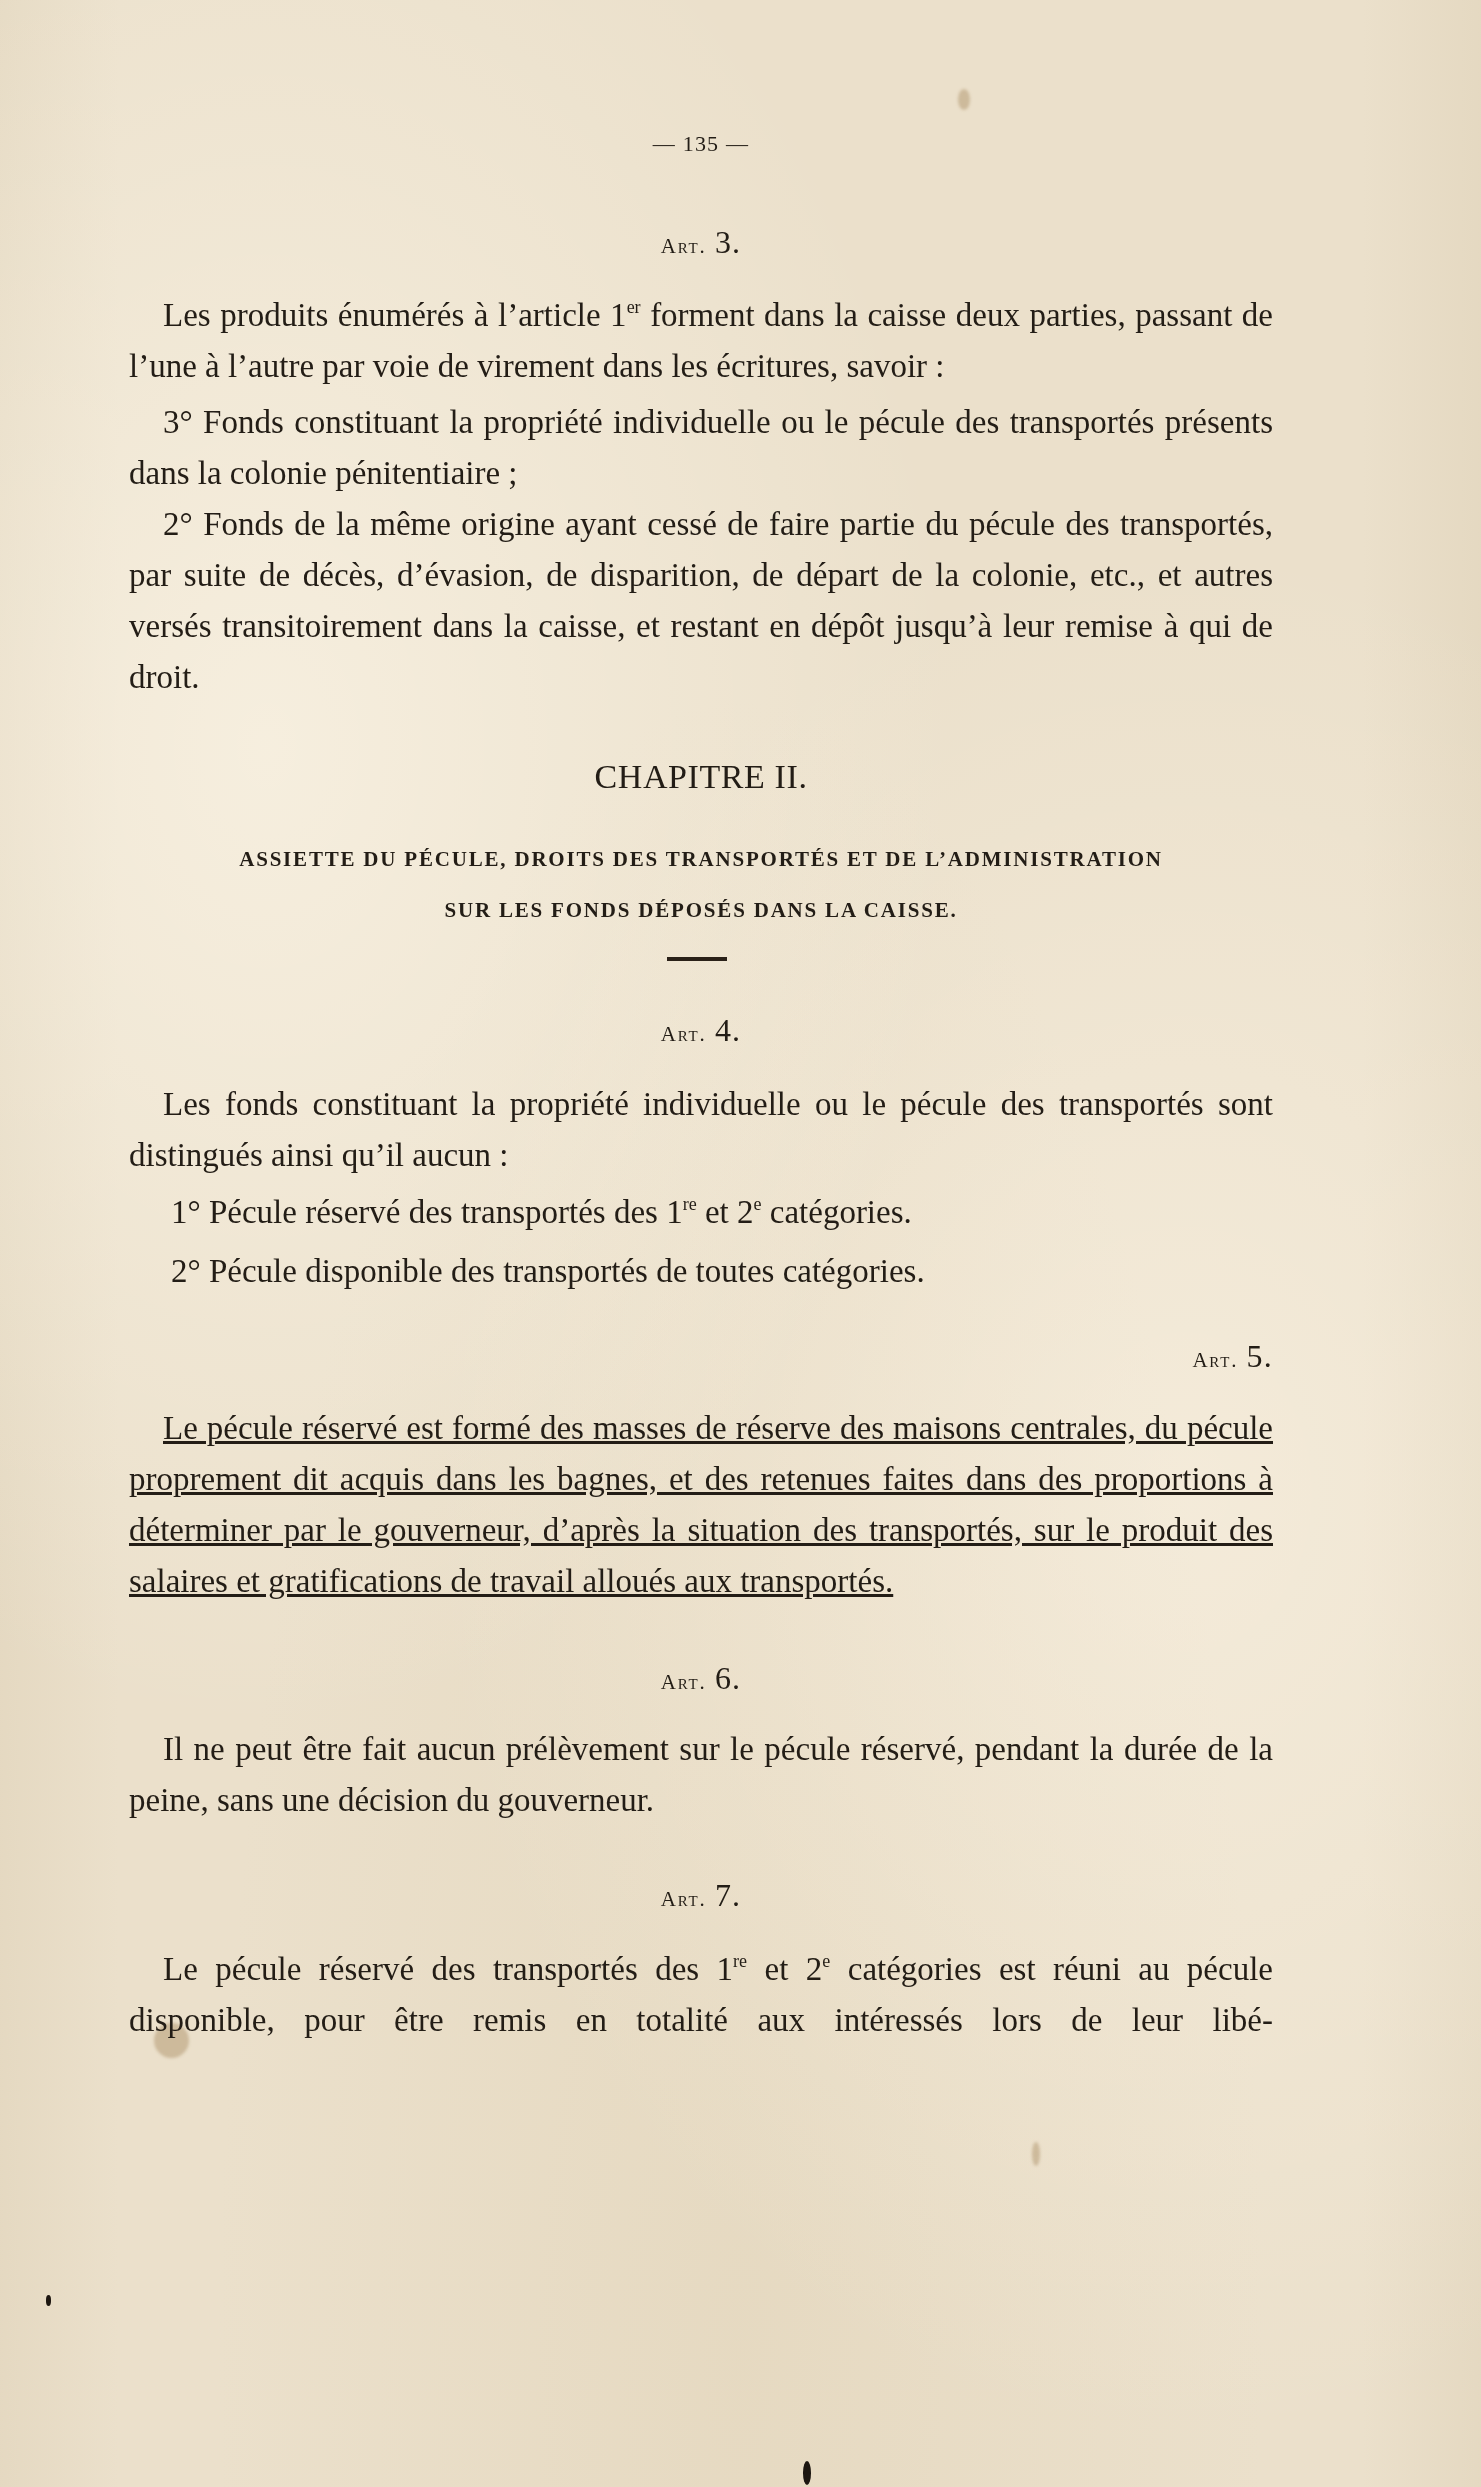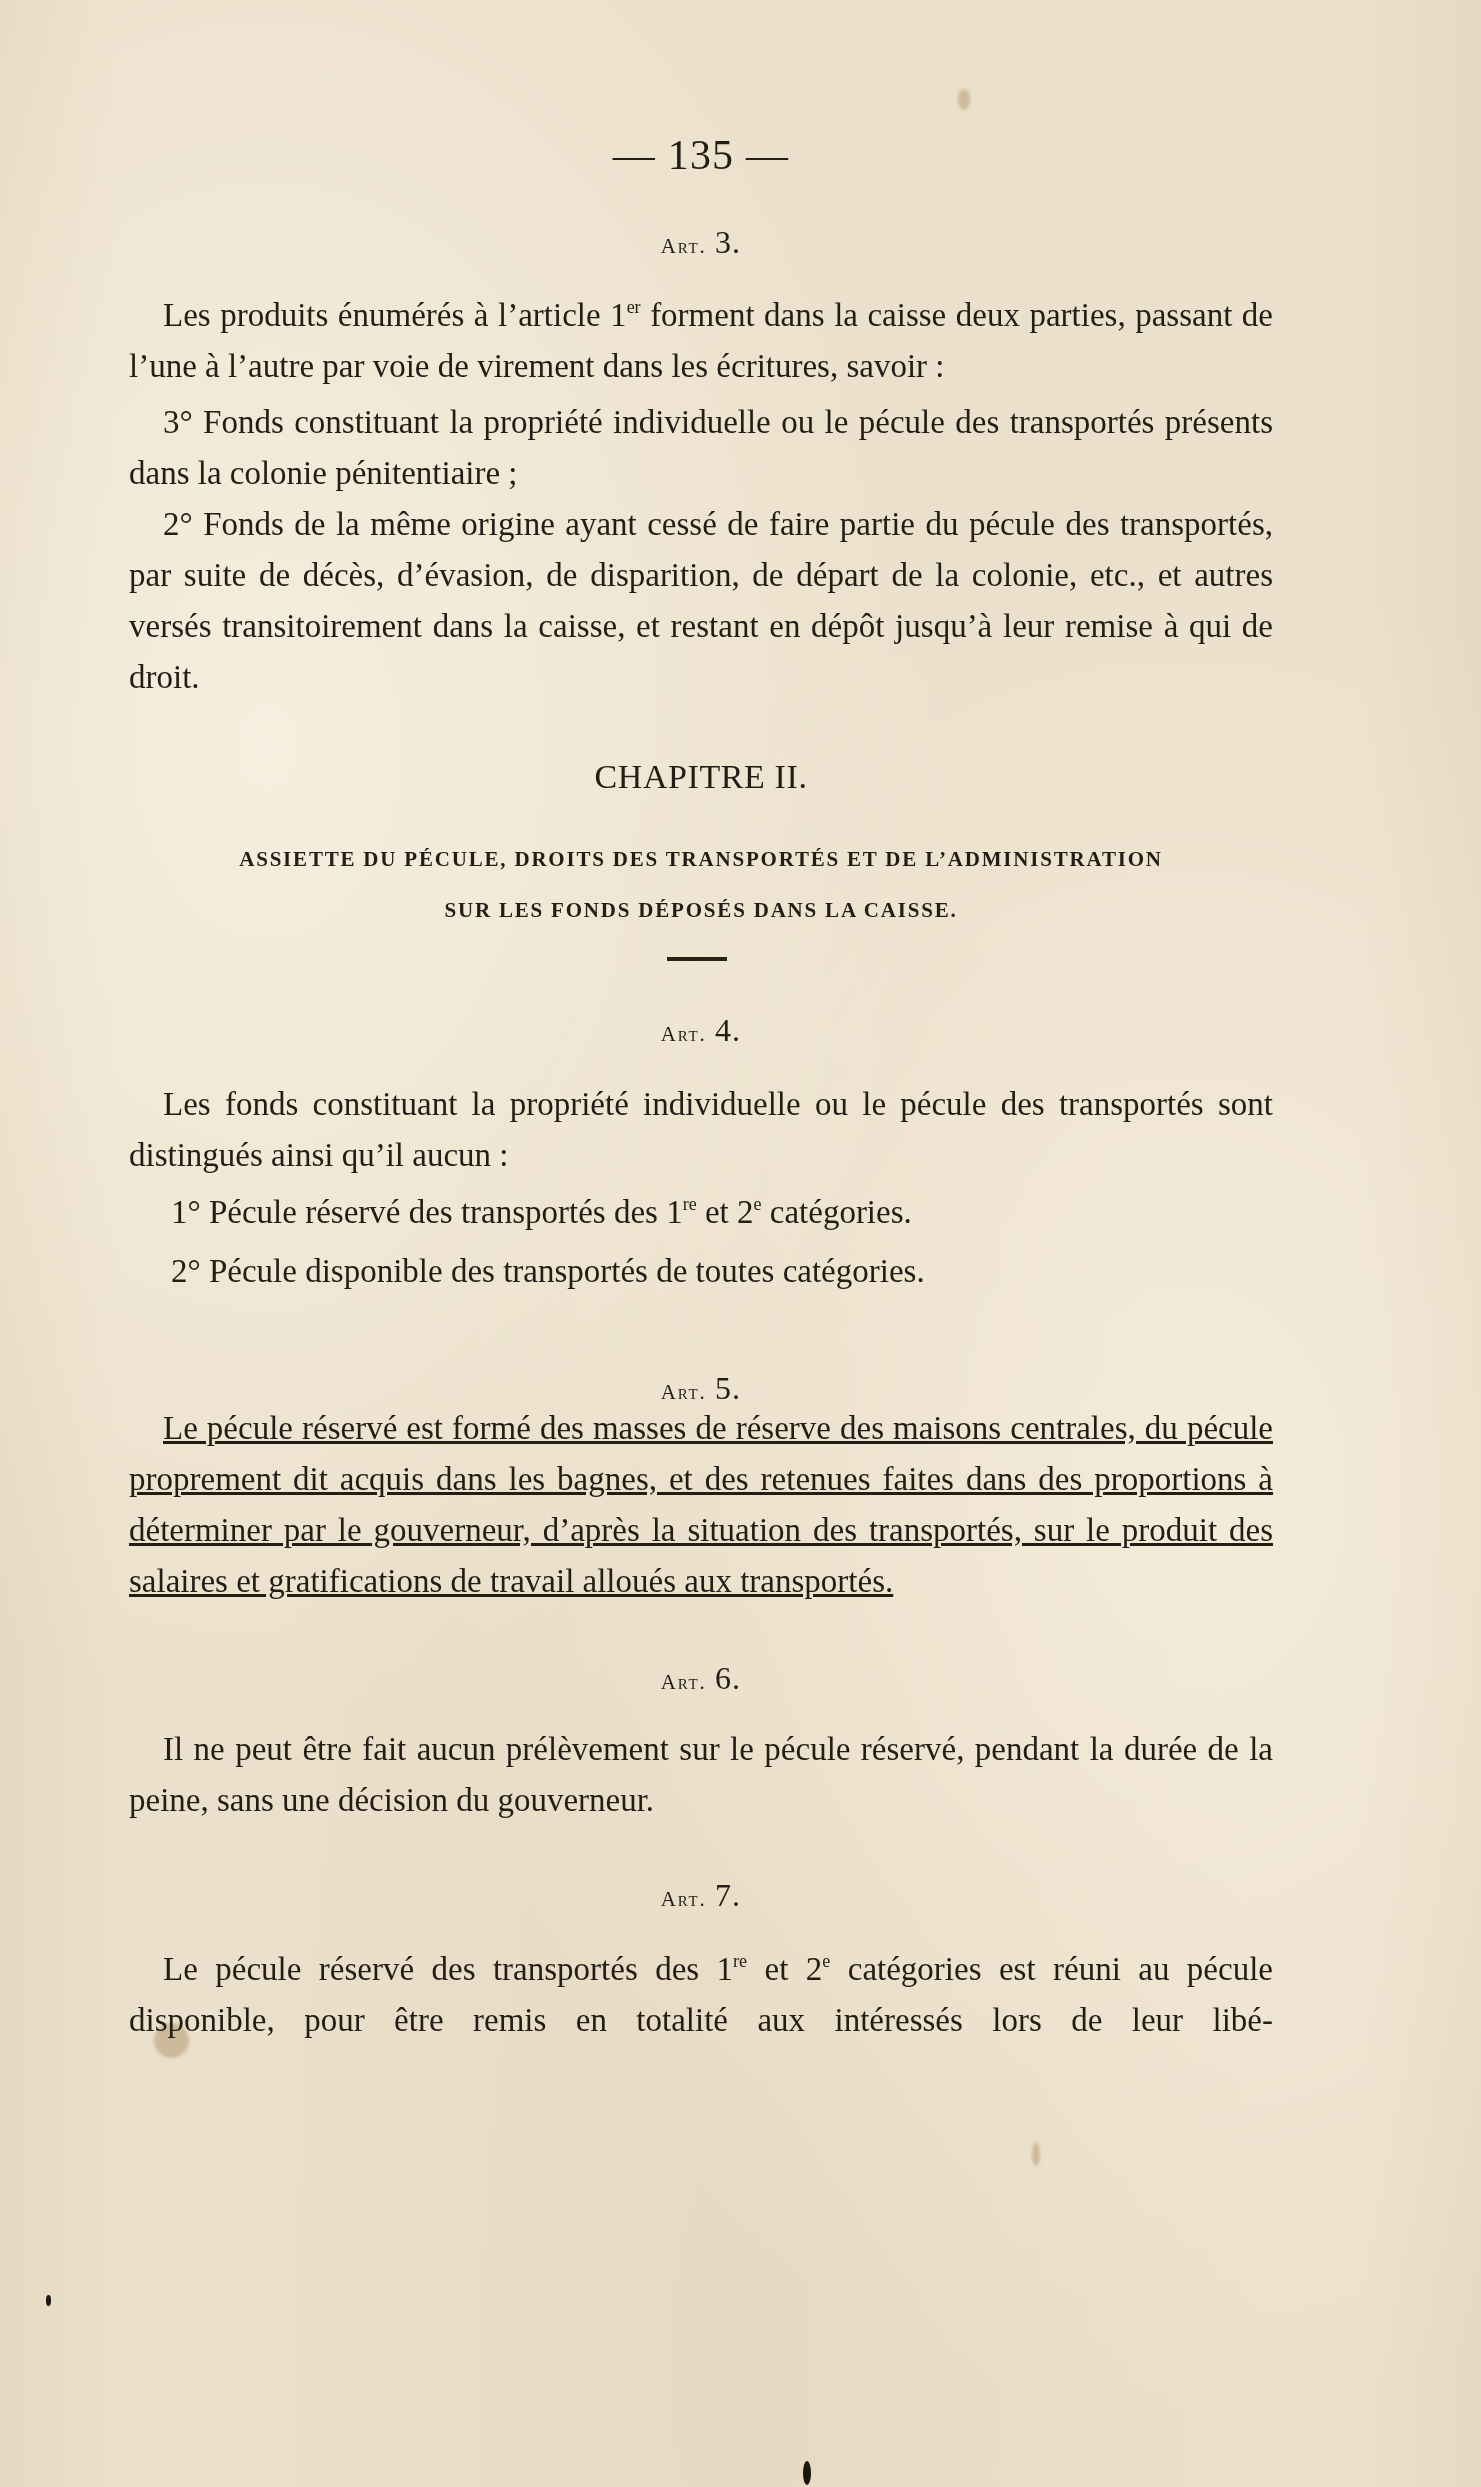--- a/index.html
+++ b/index.html
@@ -13,21 +13,21 @@
         radial-gradient(ellipse at 18% 30%, rgba(255,250,238,0.55) 0%, rgba(255,250,238,0) 40%),
         radial-gradient(ellipse at 80% 60%, rgba(255,248,235,0.45) 0%, rgba(255,248,235,0) 45%),
         radial-gradient(ellipse at 50% 95%, rgba(220,205,175,0.35) 0%, rgba(220,205,175,0) 50%),
         linear-gradient(90deg, rgba(210,195,165,0.25) 0%, rgba(0,0,0,0) 8%, rgba(0,0,0,0) 92%, rgba(210,195,165,0.25) 100%);
       font-family: "Liberation Serif", "DejaVu Serif", serif;
       color: #231d16;
     }
     .page { position: absolute; left: 0; top: 0; width: 1481px; height: 2487px; }
     .block { position: absolute; left: 129px; width: 1144px; }
     .center { text-align: center; }
-    .folio { top: 131px; font-size: 42px; letter-spacing: 1.2px; }
+    .folio { top: 131px; font-size: 22px; letter-spacing: 1.2px; }
     .art { font-size: 27px; letter-spacing: 1.2px; }
     .art .sc { font-size: 21px; font-variant: small-caps; letter-spacing: 1.8px; }
     .art .num { font-size: 32px; margin-left: 8.3px; }
     .para {
       font-size: 33px;
       line-height: 51px;
       text-align: justify;
       text-align-last: left;
       margin: 0;
     }
@@ -71,21 +71,21 @@
   <div class="block center art" style="top:1012px;">
     <span class="sc">Art.</span><span class="num">4.</span>
   </div>
 
   <div class="block" style="top:1079px;">
     <p class="para indent">Les fonds constituant la propriété individuelle ou le pécule des transportés sont distingués ainsi qu’il aucun :</p>
     <p class="list-item" style="margin-top:6px;"><span>1° Pécule réservé des transportés des 1</span><sup>re</sup><span> et 2</span><sup>e</sup><span> catégories.</span></p>
     <p class="list-item">2° Pécule disponible des transportés de toutes catégories.</p>
   </div>
 
-  <div class="block center art" style="top:1370px;">
+  <div class="block center art" style="top:1338px;text-align:right;">
     <span class="sc">Art.</span><span class="num">5.</span>
   </div>
 
   <div class="block" style="top:1403px;text-decoration:underline;">
     <p class="para indent">Le pécule réservé est formé des masses de réserve des maisons centrales, du pécule proprement dit acquis dans les bagnes, et des retenues faites dans des proportions à déterminer par le gouverneur, d’après la situation des transportés, sur le produit des salaires et gratifications de travail alloués aux transportés.</p>
   </div>
 
   <div class="block center art" style="top:1660px;">
     <span class="sc">Art.</span><span class="num">6.</span>
   </div>

